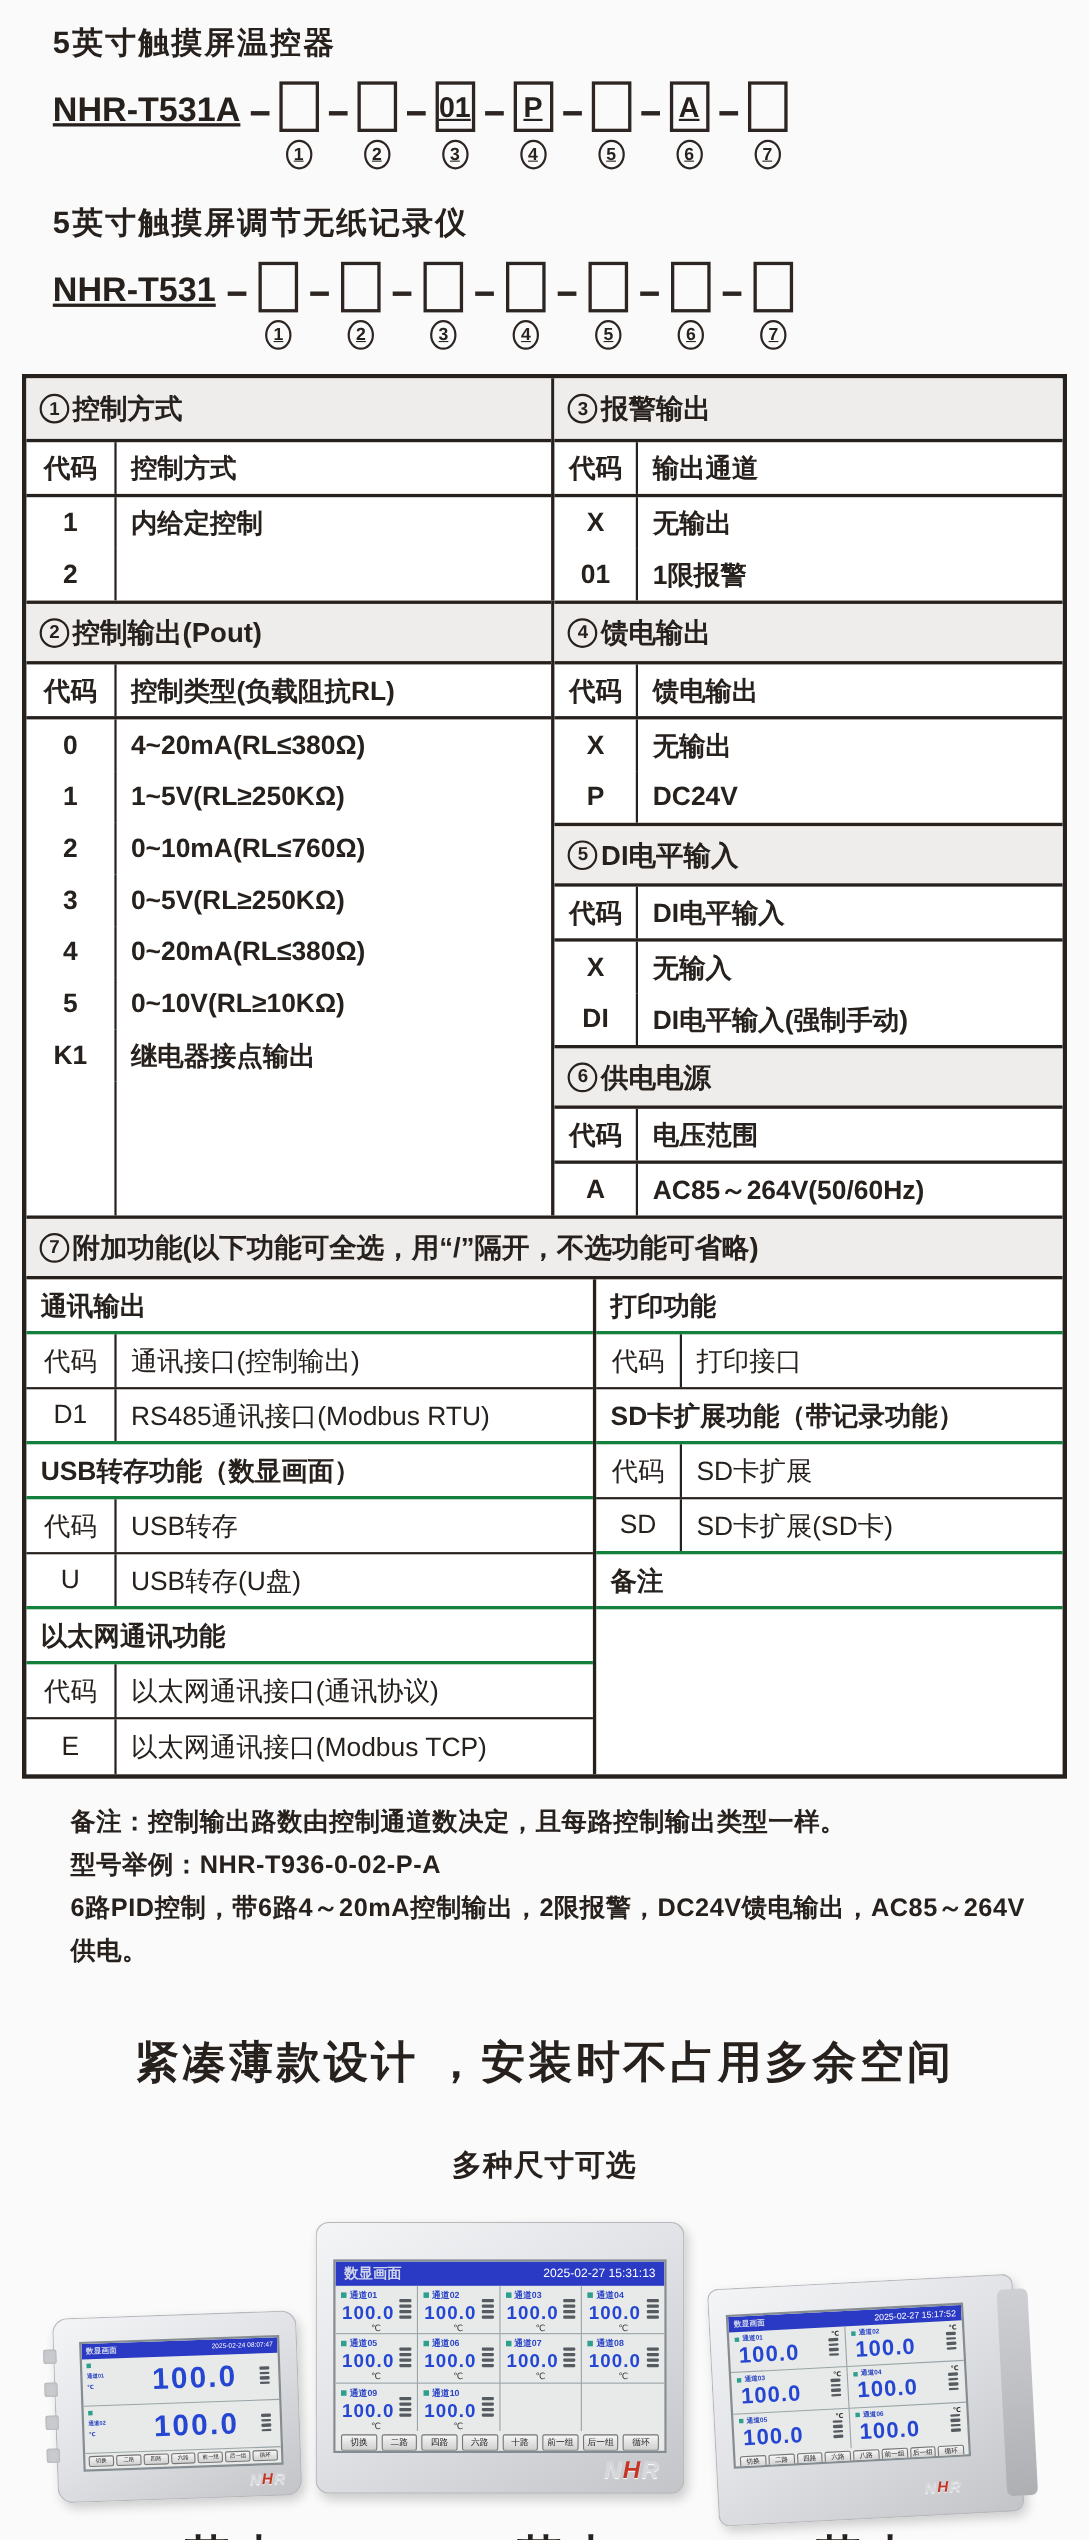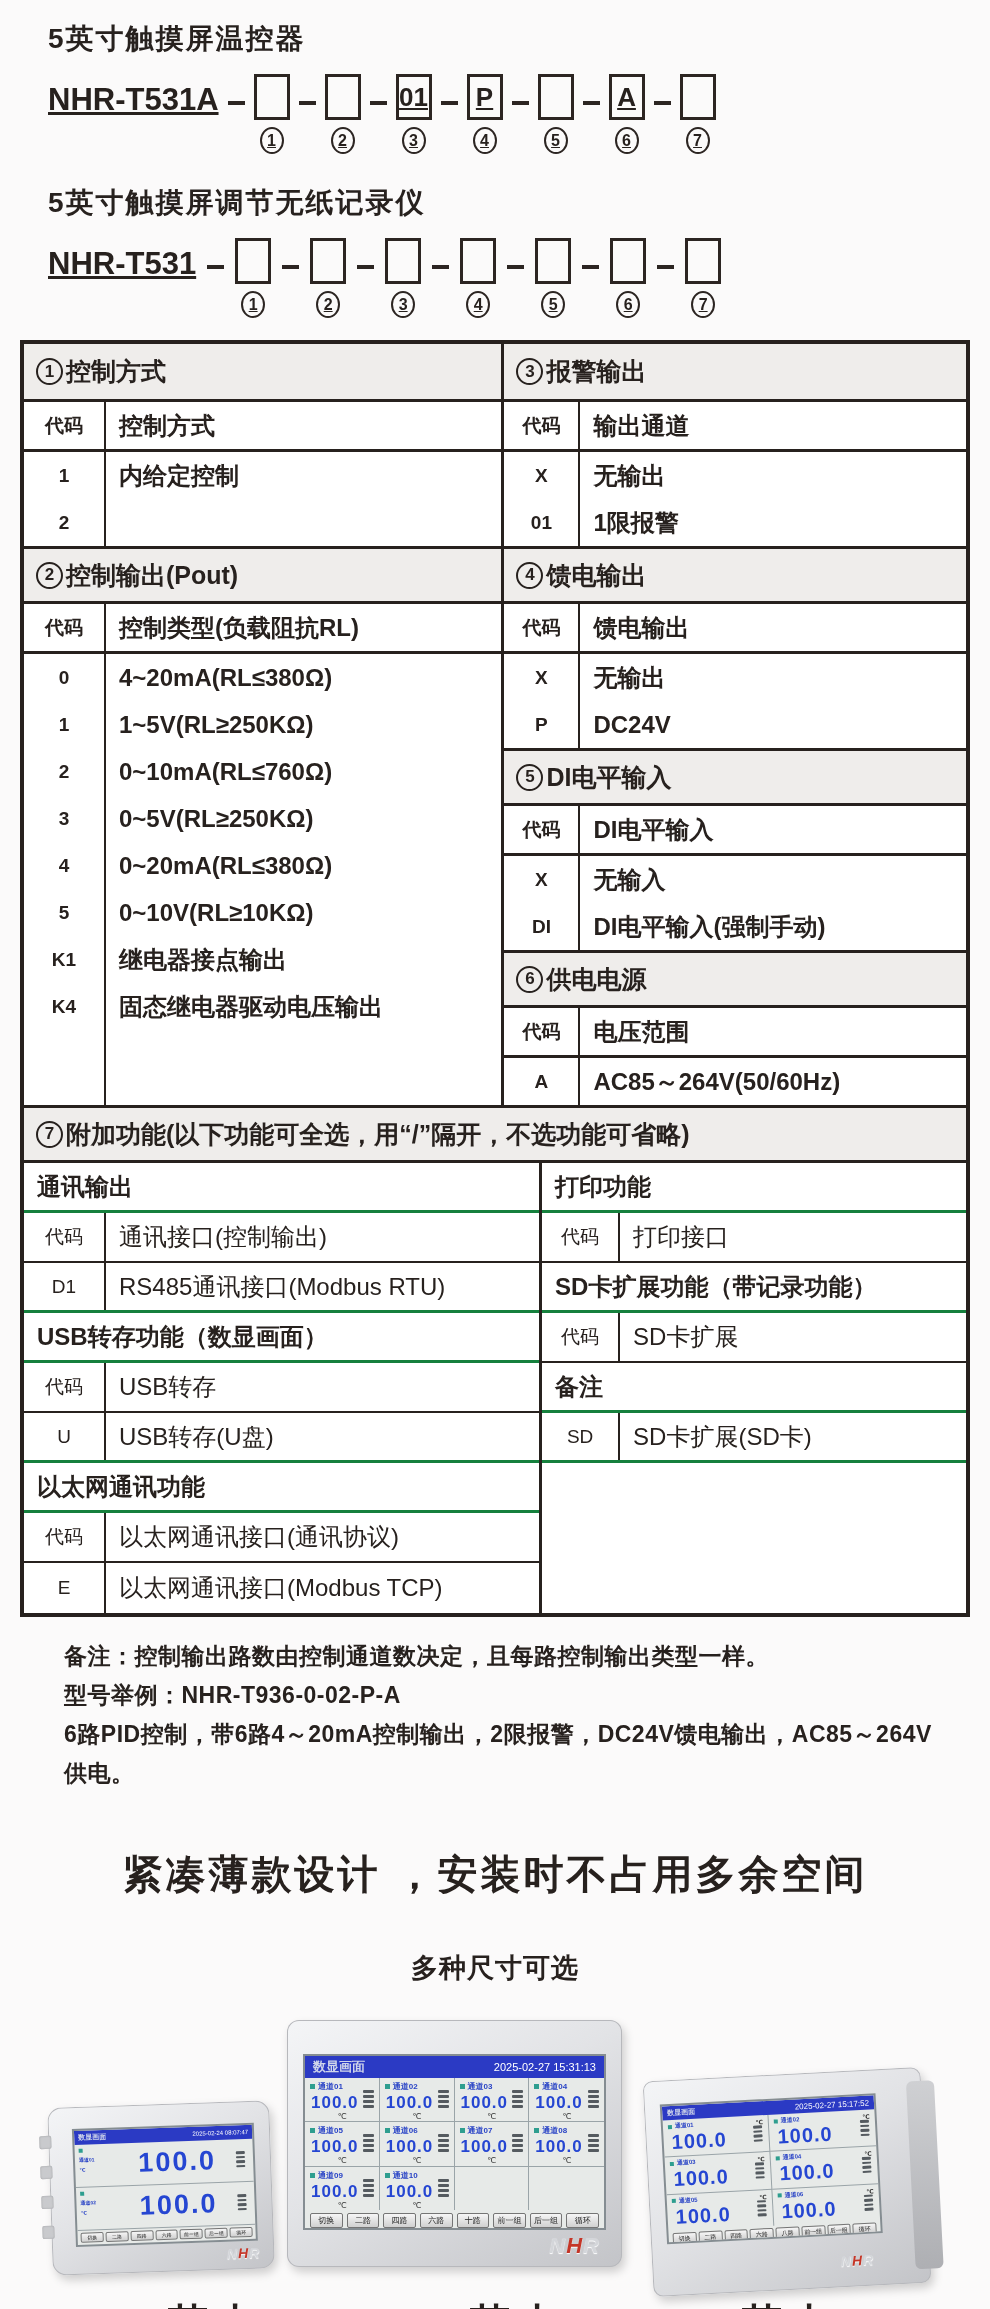--- a/index.html
+++ b/index.html
@@ -32,21 +32,21 @@
   .t-right { width: 49%; display: flex; flex-direction: column; }
   .sec { display: flex; flex-direction: column; }
   .grow { flex: 1; }
   .sec-h { height: 58px; background: #efedeb; border-top: 3px solid #27211e; border-bottom: 3px solid #27211e; display: flex; align-items: center; padding-left: 12px; font-size: 25px; font-weight: 700; gap: 3px; }
   .sec-h.first { border-top: none; }
   .hcirc { width: 27px; height: 27px; border: 2.5px solid #27211e; border-radius: 50%; display: inline-flex; align-items: center; justify-content: center; font-size: 17px; font-weight: 700; flex: none; }
   .trow { display: flex; align-items: center; }
   .sub { height: 50px; border-bottom: 3px solid #27211e; font-weight: 700; }
   .drow { height: 47px; font-weight: 600; }
   .filler { flex: 1; }
-  .code { width: 82px; align-self: stretch; border-right: 2.5px solid #27211e; display: flex; align-items: center; justify-content: center; font-size: 19px; flex: none; text-align: center; }
+  .code { width: 82px; align-self: stretch; border-right: 2.5px solid #27211e; display: flex; align-items: center; justify-content: center; font-size: 24px; flex: none; text-align: center; }
   .t-right .code { width: 76px; }
   .desc { flex: 1; padding-left: 13px; font-size: 24px; }
 
   
   .s7grid { display: flex; align-items: stretch; }
   .s7l { width: 55%; border-right: 3px solid #27211e; }
   .s7r { width: 45%; display: flex; flex-direction: column; }
   .s7row { display: flex; align-items: center; height: 50px; }
   .bb2 { border-bottom: 2.5px solid #27211e; }
   .bb3 { border-bottom: 3px solid #15803d; }
@@ -300,24 +300,20 @@
             <div class="desc">0~20mA(RL≤380Ω)</div>
           </div>
         <div class="trow drow">
             <div class="code">5</div>
             <div class="desc">0~10V(RL≥10KΩ)</div>
           </div>
         <div class="trow drow">
             <div class="code">K1</div>
             <div class="desc">继电器接点输出</div>
           </div>
-        <div class="trow drow">
-            <div class="code">K4</div>
-            <div class="desc">固态继电器驱动电压输出</div>
-          </div>
         <div class="trow filler">
             <div class="code"></div>
             <div class="desc"></div>
           </div>
       </div>
     </div>
     <div class="t-right">
       <div class="sec">
         <div class="sec-h">
             <span class="hcirc">4</span>
@@ -410,25 +406,25 @@
       <div class="s7row gh bb3">打印功能</div>
       <div class="s7row bb2">
           <div class="code">代码</div>
           <div class="desc">打印接口</div>
         </div>
       <div class="s7row gh bb3">SD卡扩展功能（带记录功能）</div>
       <div class="s7row bb2">
           <div class="code">代码</div>
           <div class="desc">SD卡扩展</div>
         </div>
-      <div class="s7row gh bb3">备注</div>
       <div class="s7row bb3">
           <div class="code">SD</div>
           <div class="desc">SD卡扩展(SD卡)</div>
         </div>
+      <div class="s7row gh bb3">备注</div>
       <div class="s7empty"></div>
     </div>
   </div>
 </div>
 
 <div class="notes">
   <div>备注：控制输出路数由控制通道数决定，且每路控制输出类型一样。</div>
   <div>型号举例：NHR-T936-0-02-P-A</div>
   <div>6路PID控制，带6路4～20mA控制输出，2限报警，DC24V馈电输出，AC85～264V</div>
   <div>供电。</div>

